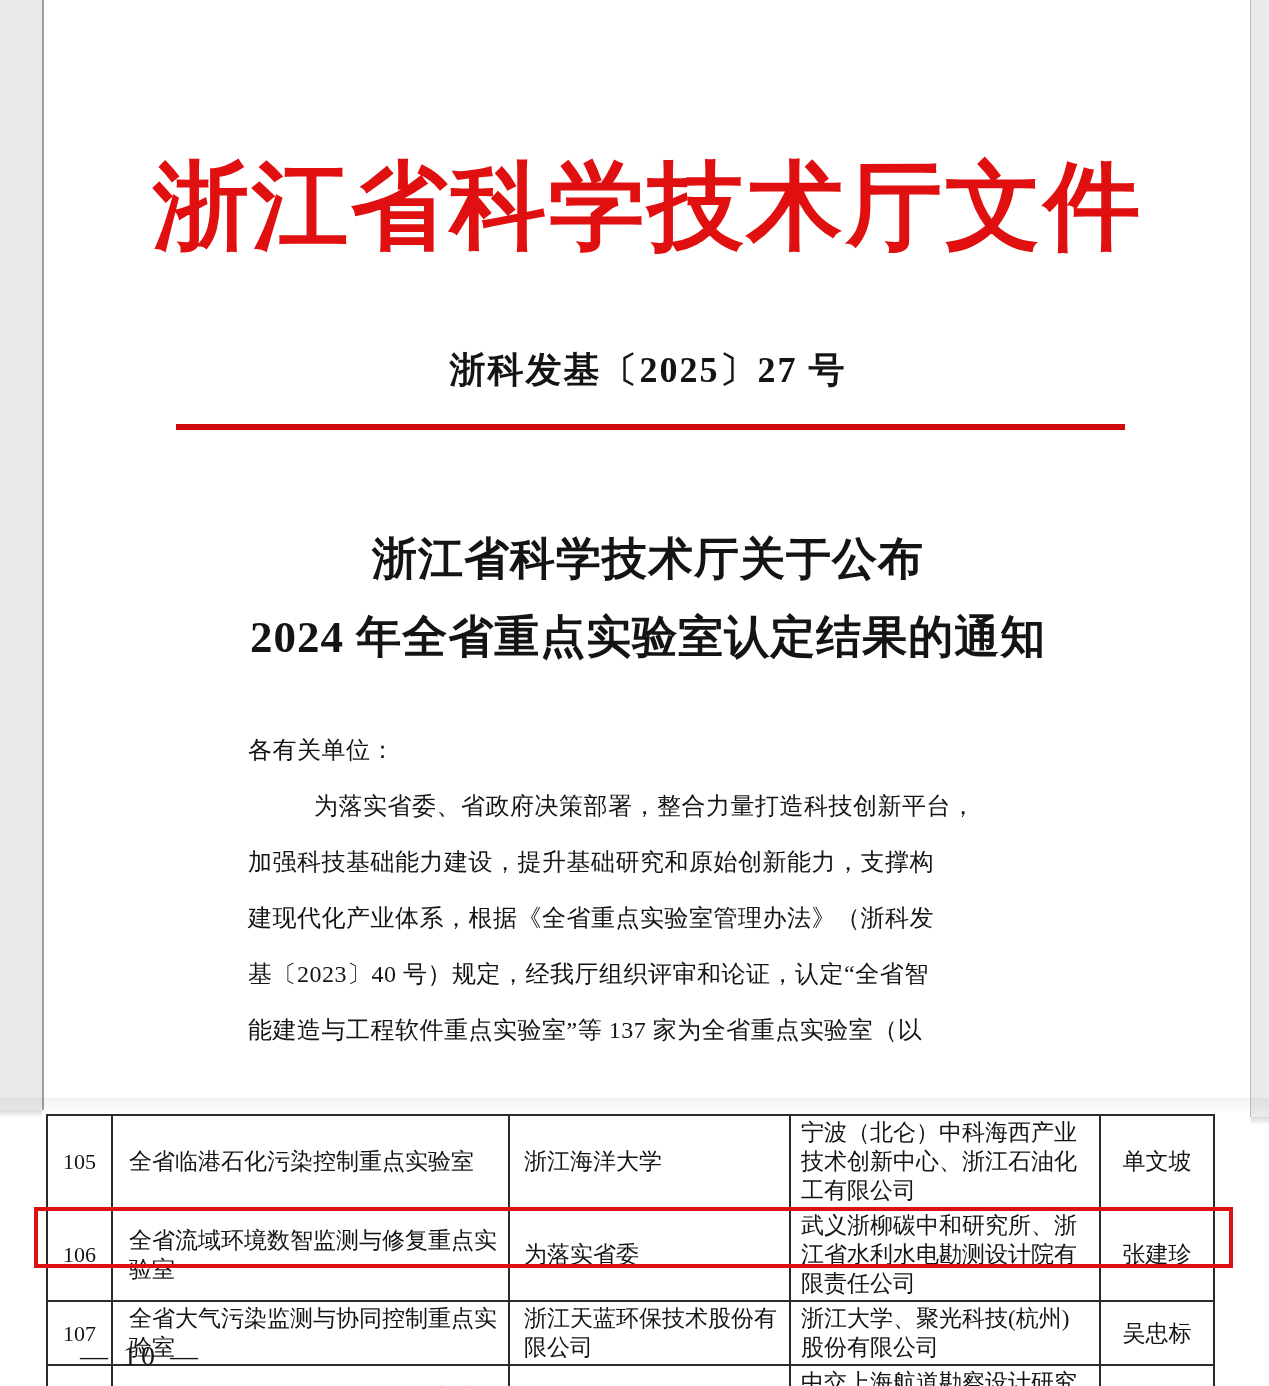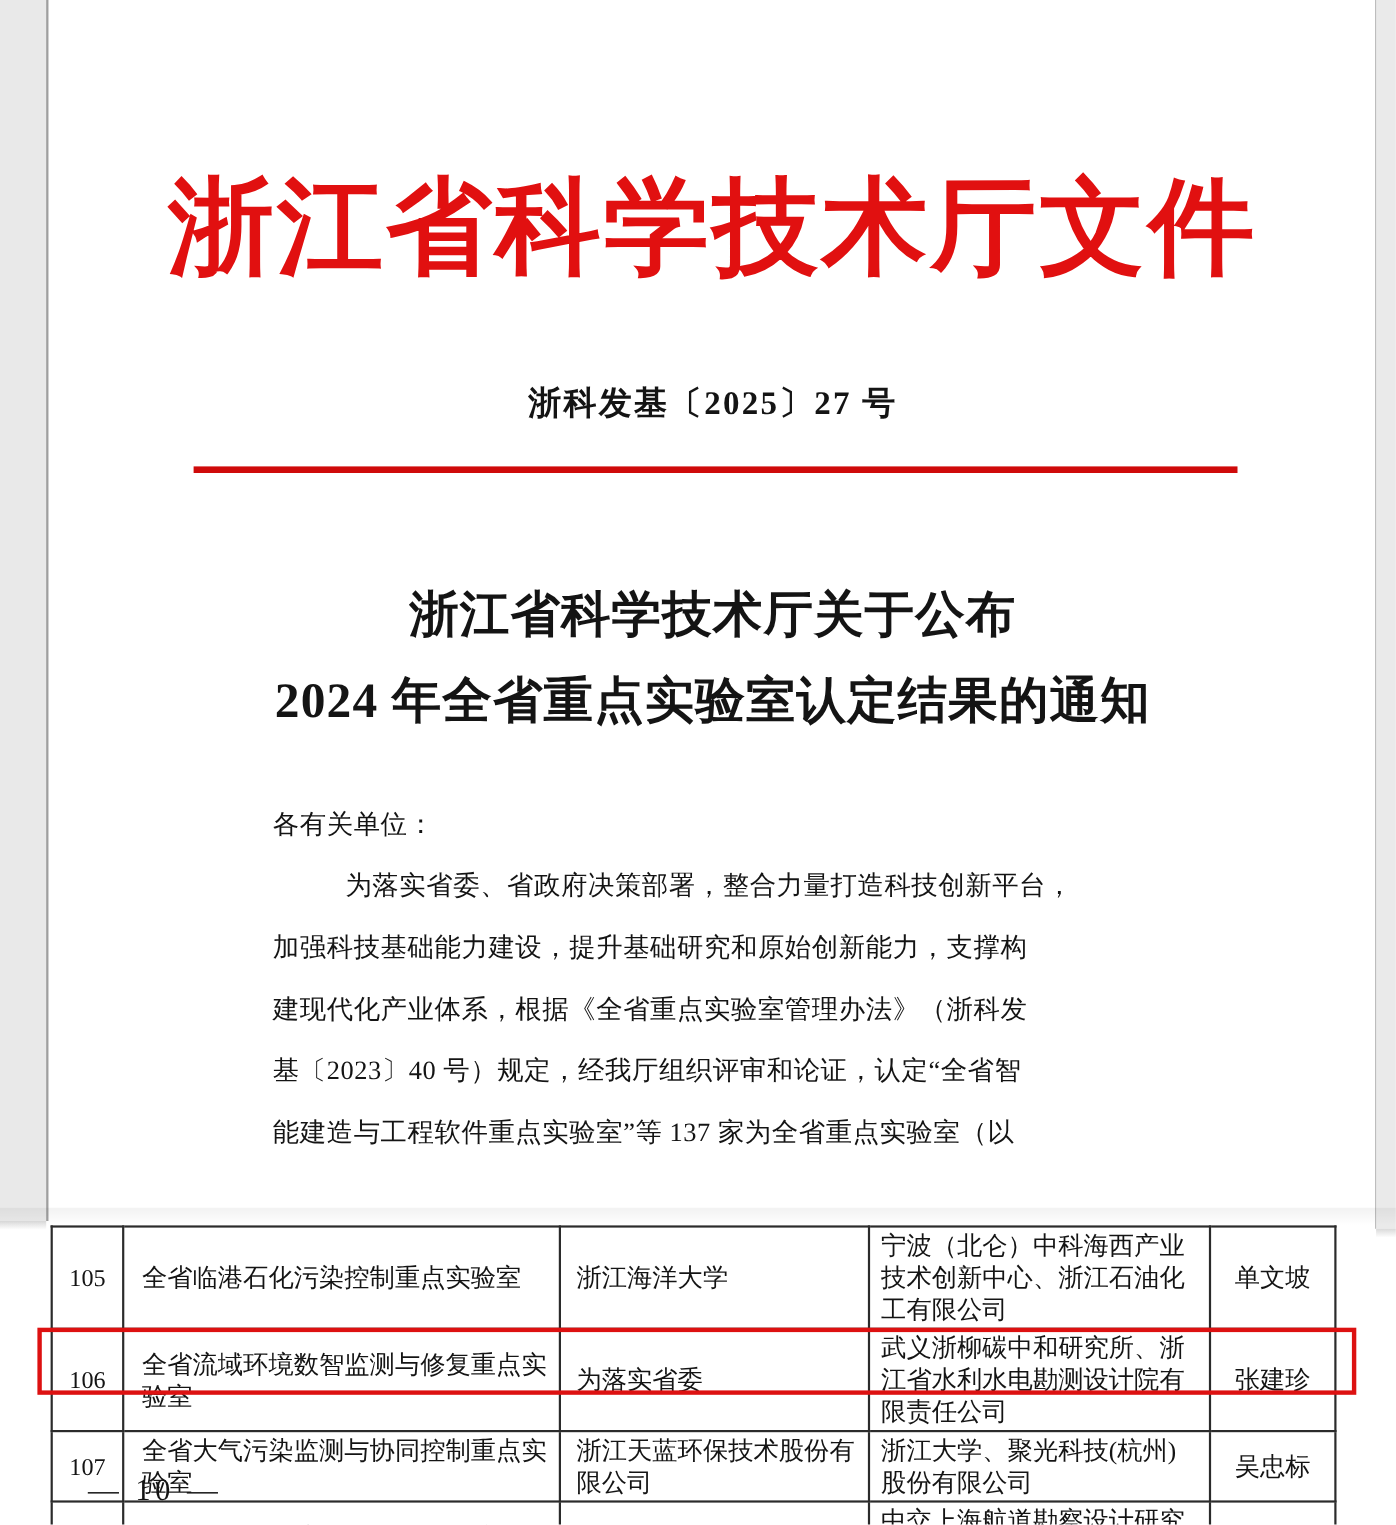--- a/index.html
+++ b/index.html
@@ -48,21 +48,21 @@
     position:absolute;left:0;top:143px;width:1204px;
     text-align:center;
     font-size:96px;font-weight:bold;
     letter-spacing:3px;
     color:var(--header-red);
     white-space:nowrap;
   }
   .doc-number{
     position:absolute;left:0;top:346px;width:1204px;
     text-align:center;
-    font-size:30px;font-weight:bold;
+    font-size:36px;font-weight:bold;
     letter-spacing:2px;
   }
   .red-rule{
     position:absolute;left:130px;top:424px;width:949px;height:6px;
     background:var(--rule-red);
   }
   .notice-title{
     position:absolute;left:0;top:520px;width:1204px;
     text-align:center;
     font-size:45px;font-weight:bold;

